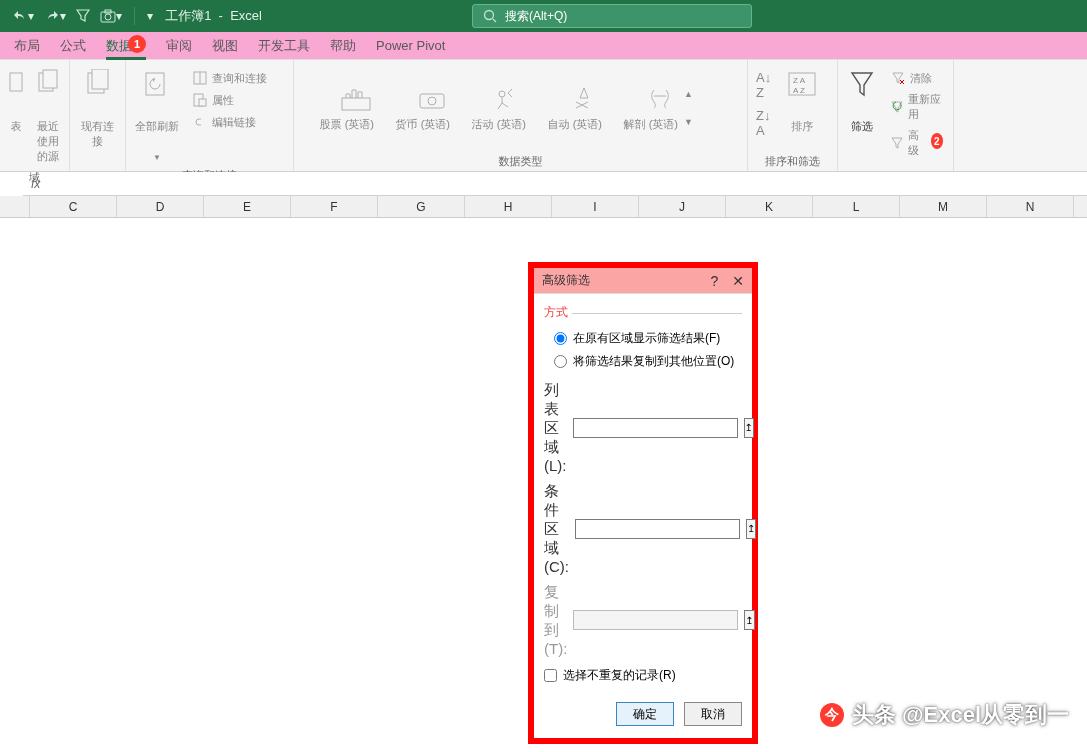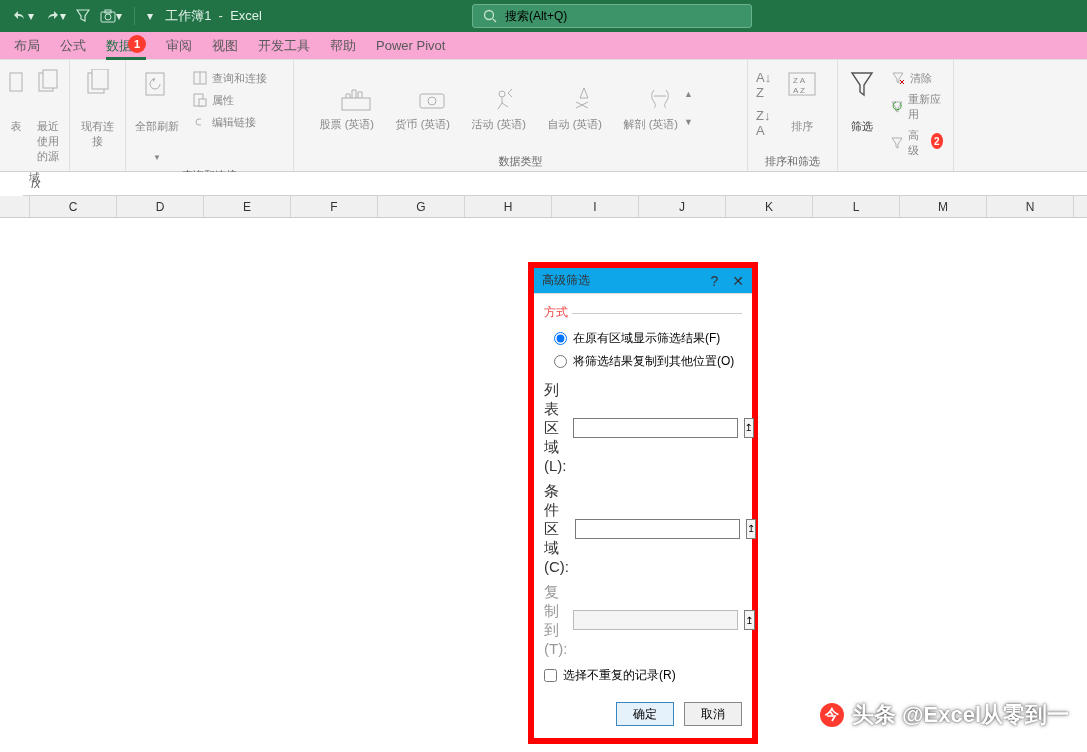--- a/index.html
+++ b/index.html
@@ -4,21 +4,21 @@
 <style>
 * { box-sizing: border-box; margin: 0; padding: 0; font-family: "Microsoft YaHei", "Segoe UI", sans-serif; }
 body { width: 1087px; height: 752px; background: #fff; overflow: hidden; position: relative; }
 
 .titlebar { height: 32px; background: #217346; display: flex; align-items: center; padding: 0 8px; color: #e1f0e8; font-size: 12px; }
 .titlebar .qat { display: flex; gap: 2px; align-items: center; }
 .titlebar .qat-item { padding: 2px 4px; display: flex; align-items: center; cursor: pointer; }
 .titlebar .sep { width: 1px; height: 18px; background: #3d8b64; margin: 0 6px; }
 .titlebar .doc-title { margin-left: 8px; font-size: 13px; }
 .titlebar .search-box { margin-left: 210px; width: 280px; height: 24px; background: #3d9468; border: 1px solid #6bb38e; border-radius: 3px; display: flex; align-items: center; padding: 0 10px; }
-.titlebar .search-box span { margin-left: 8px; font-size: 12px; color: #000000; }
+.titlebar .search-box span { margin-left: 8px; font-size: 12px; color: #ffffff; }
 
 .tabbar { height: 28px; background: #f9a8d4; display: flex; align-items: center; padding: 0 4px; font-size: 13px; color: #595959; border-bottom: 1px solid #e0e0e0; }
 .tabbar .tab { padding: 4px 10px; cursor: pointer; position: relative; }
 .tabbar .tab.active { color: #217346; }
 .tabbar .tab.active::after { content: ""; position: absolute; left: 10px; right: 10px; bottom: -1px; height: 3px; background: #217346; }
 .annot-circle { display: inline-flex; width: 18px; height: 18px; background: #ff3b30; color: #fff; border-radius: 50%; font-size: 11px; font-weight: bold; align-items: center; justify-content: center; position: relative; top: -2px; margin-left: -4px; }
 
 .ribbon { height: 112px; background: #f5f5f5; border-bottom: 1px solid #d0d0d0; display: flex; font-size: 11px; color: #595959; }
 .ribbon-group { border-right: 1px solid #e0e0e0; padding: 4px 6px 2px; display: flex; flex-direction: column; justify-content: space-between; }
 .ribbon-group-body { display: flex; gap: 4px; align-items: flex-start; flex: 1; }
@@ -36,21 +36,21 @@
 .fx-bar input { flex: 1; border: none; outline: none; height: 100%; font-size: 12px; margin-left: 8px; }
 
 .col-headers { height: 22px; background: #f0f0f0; border-bottom: 1px solid #ccc; display: flex; font-size: 12px; color: #333; }
 .col-headers .ch { width: 87px; text-align: center; line-height: 22px; border-right: 1px solid #d4d4d4; }
 .col-headers .ch:first-child { width: 30px; }
 
 .sheet-area { flex: 1; background: #fff; height: 500px; position: relative; }
 
 .dialog-wrap { position: absolute; left: 528px; top: 262px; width: 230px; border: 6px solid #ff0000; background: #fff; }
 .dialog { background: #fff; font-size: 12px; }
-.dialog-titlebar { height: 26px; display: flex; align-items: center; justify-content: space-between; padding: 0 8px; border-bottom: 1px solid #ddd; background: #0ea5e9; }
+.dialog-titlebar { height: 26px; display: flex; align-items: center; justify-content: space-between; padding: 0 8px; border-bottom: 1px solid #ddd; background: #fca5a5; }
 .dialog-titlebar .ttl { font-size: 12px; color: #333; }
 .dialog-titlebar .dbtns { display: flex; gap: 14px; font-size: 14px; color: #333; }
 .dialog-body { padding: 10px 10px 12px; }
 .fieldset-label { font-size: 12px; color: #ef4444; margin-bottom: 6px; position: relative; }
 .fieldset-label::after { content: ""; position: absolute; left: 28px; right: 0; top: 50%; border-top: 1px solid #ccc; }
 .radio-row { display: flex; align-items: center; gap: 6px; padding: 3px 0 3px 10px; }
 .radio-row input[type=radio] { width: 13px; height: 13px; }
 .field-row { display: flex; align-items: center; gap: 6px; margin: 8px 0; }
 .field-row label { width: 60px; font-size: 15px; color: #333; }
 .field-row label.disabled { color: #999; }

